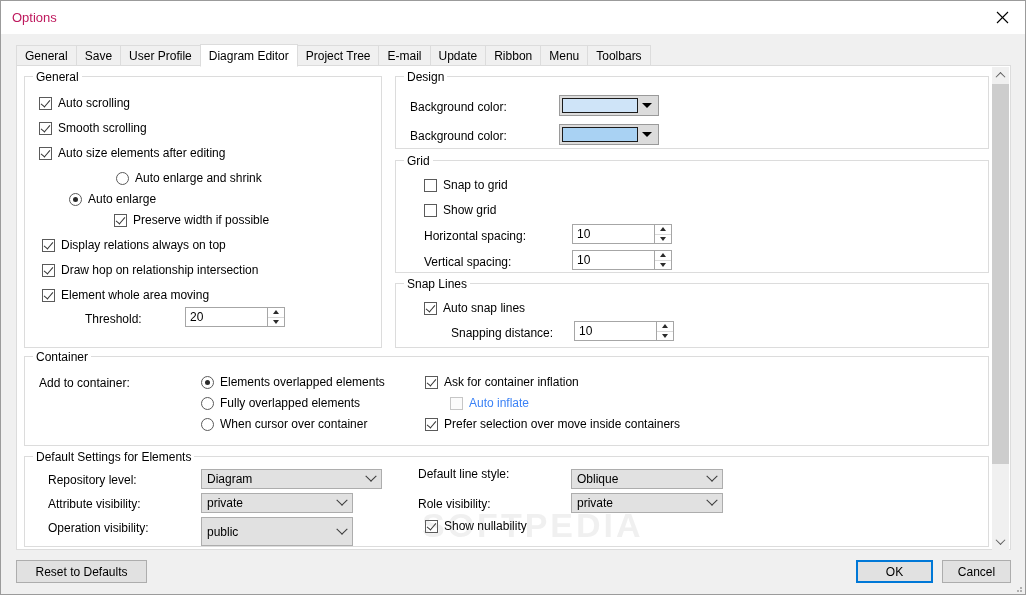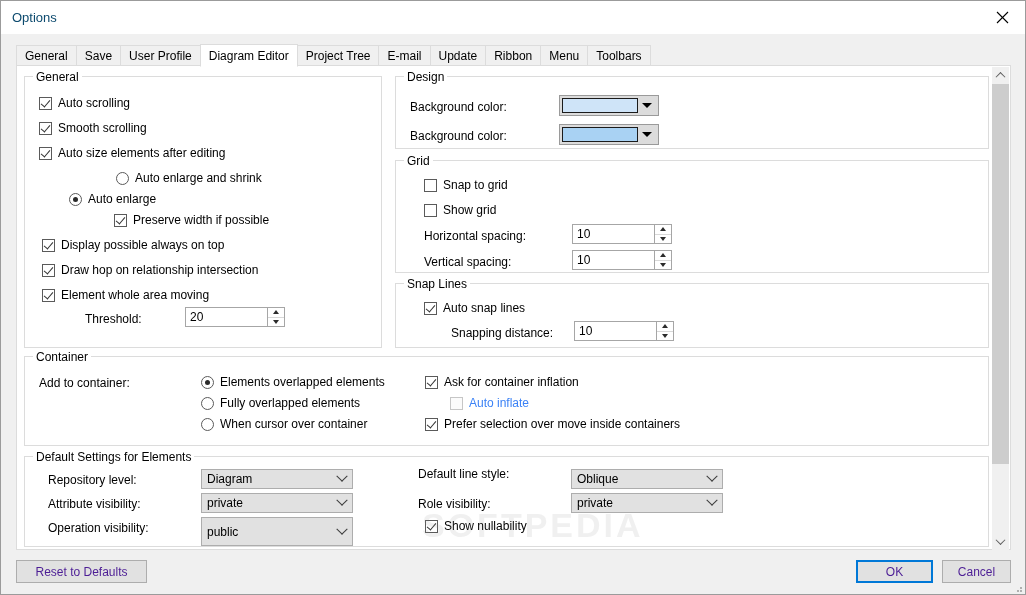--- a/index.html
+++ b/index.html
@@ -28,21 +28,21 @@
     position: absolute;
     left: 0; top: 0;
     width: 1024px;
     height: 33px;
     background: #ffffff;
   }
   #title-text {
     position: absolute;
     left: 11px; top: 9px;
     font-size: 13px;
-    color: #0c4a6e;
+    color: #be185d;
   }
   #close-button {
     position: absolute;
     right: 0; top: 0;
     width: 46px; height: 32px;
     display: flex;
     align-items: center;
     justify-content: center;
     cursor: default;
   }
@@ -307,21 +307,21 @@
     z-index: 2;
   }
 
   
   .btn {
     position: absolute;
     box-sizing: border-box;
     border: 1px solid #adadad;
     background: #e1e1e1;
     font-size: 12px;
-    color: #4c1d95;
+    color: #000000;
     display: flex;
     align-items: center;
     justify-content: center;
     cursor: default;
   }
   .btn.focused {
     border: 2px solid #0078d7;
   }
   #resize-grip {
     position: absolute;
@@ -396,21 +396,21 @@
         <span class="lbl">Auto enlarge</span>
       </div>
 
       <div class="row" style="left:89px; top:136px;">
         <span class="cb checked"></span>
         <span class="lbl">Preserve width if possible</span>
       </div>
 
       <div class="row" style="left:17px; top:161px;">
         <span class="cb checked"></span>
-        <span class="lbl">Display possible always on top</span>
+        <span class="lbl">Display relations always on top</span>
       </div>
 
       <div class="row" style="left:17px; top:186px;">
         <span class="cb checked"></span>
         <span class="lbl">Draw hop on relationship intersection</span>
       </div>
 
       <div class="row" style="left:17px; top:211px;">
         <span class="cb checked"></span>
         <span class="lbl">Element whole area moving</span>
@@ -557,21 +557,21 @@
         <span class="lbl">Prefer selection over move inside containers</span>
       </div>
     </div>
 
     <div class="group" style="left:7px; top:390px; width:965px; height:91px;">
       <span class="group-title">Default Settings for Elements</span>
 
       <div class="row" style="left:23px; top:16px;">
         <span class="lbl">Repository level:</span>
       </div>
-      <div class="combo" style="left:176px; top:12px; width:152px; height:20px;">
+      <div class="combo" style="left:176px; top:12px; width:181px; height:20px;">
         <span class="ctext">Diagram</span>
         <span class="cchev">
             <i class="chev"></i>
           </span>
       </div>
 
       <div class="row" style="left:23px; top:40px;">
         <span class="lbl">Attribute visibility:</span>
       </div>
       <div class="combo" style="left:176px; top:36px; width:152px; height:20px;">

